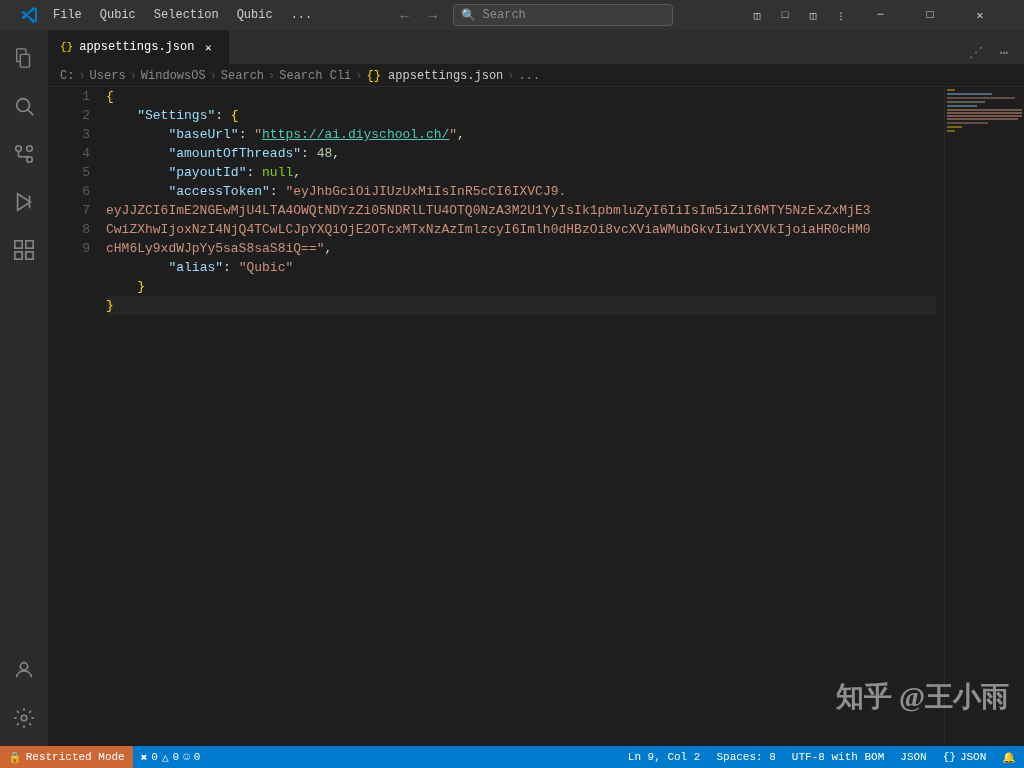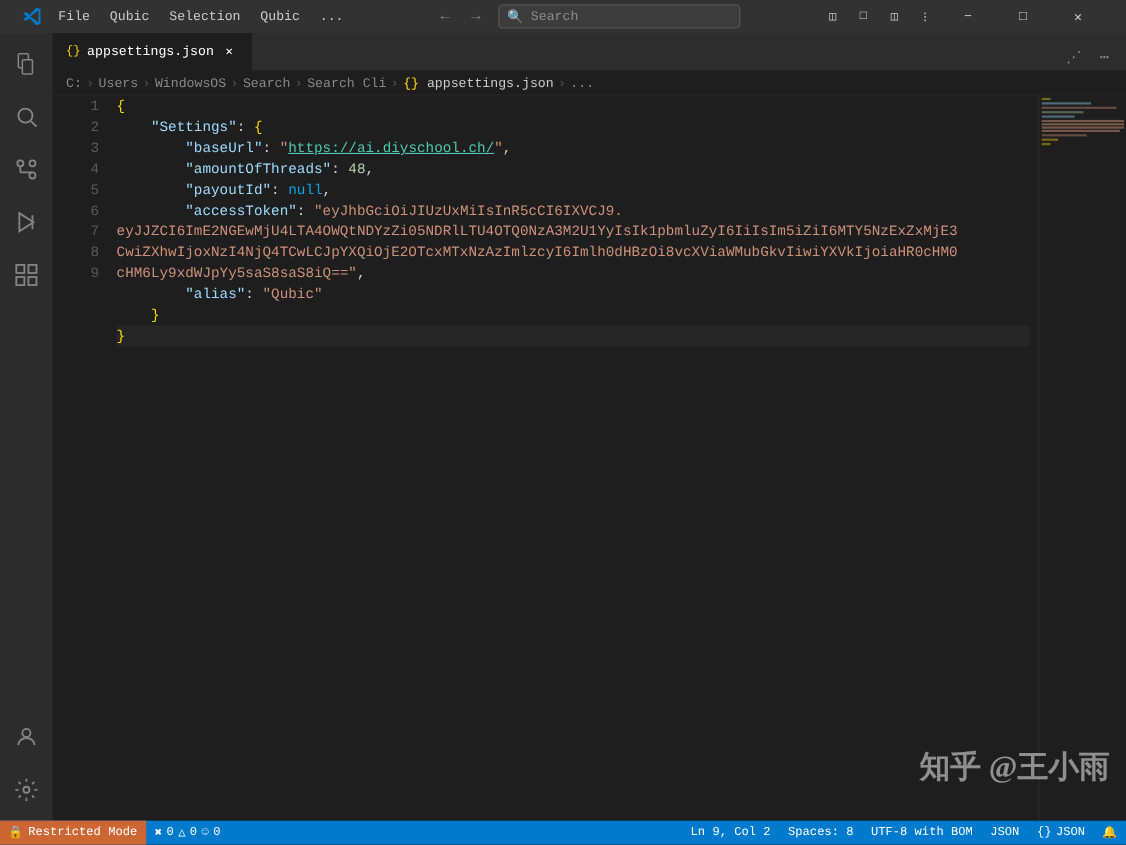--- a/index.html
+++ b/index.html
@@ -247,21 +247,21 @@
       height: 19px;
       display: flex;
       align-items: center;
     }
 
     
     .c-brace { color: #ffd700; }
     .c-key { color: #9cdcfe; }
     .c-string { color: #ce9178; }
     .c-number { color: #b5cea8; }
-    .c-null { color: #0ea5e9; text-align: right; }
+    .c-null { color: #84cc16; text-align: right; }
     .c-colon { color: #d4d4d4; }
     .c-comma { color: #d4d4d4; }
     .c-url { color: #4ec9b0; text-decoration: underline; cursor: pointer; }
 
     
     .minimap {
       width: 80px;
       background: #1e1e1e;
       flex-shrink: 0;
       border-left: 1px solid #2a2a2a;

